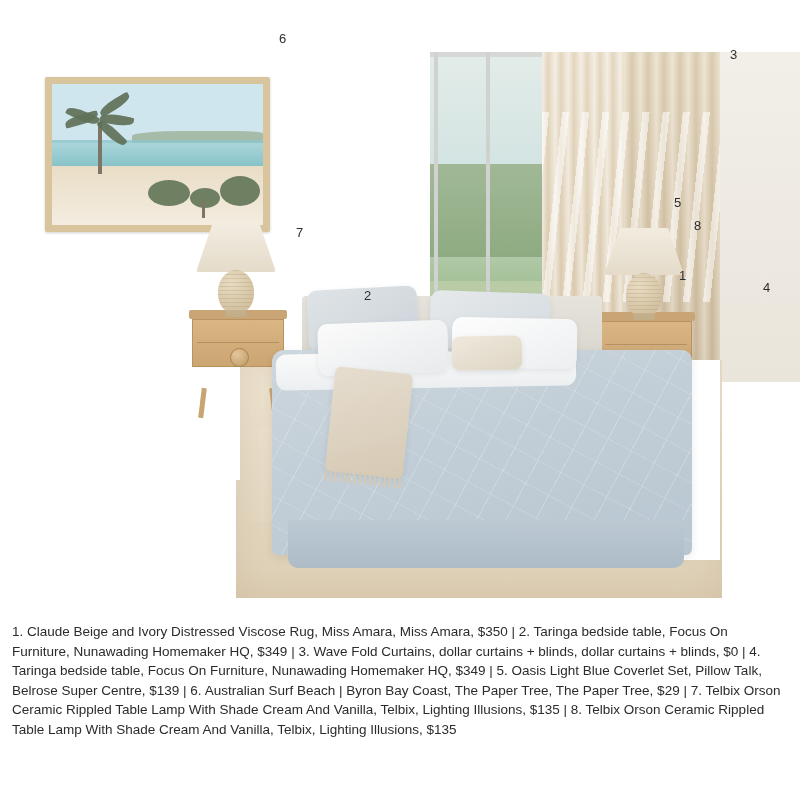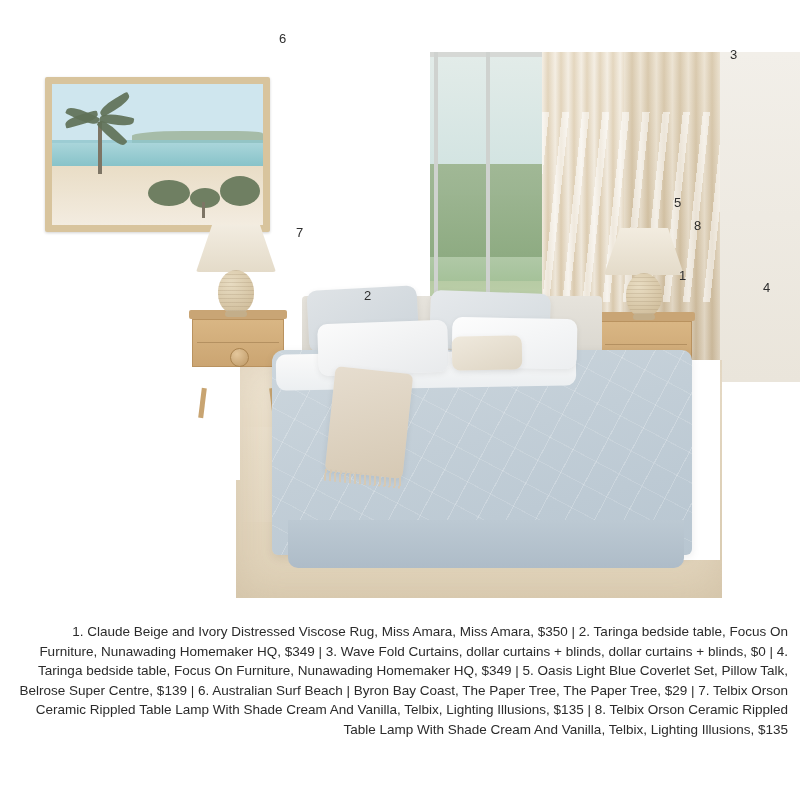--- a/index.html
+++ b/index.html
@@ -421,21 +421,21 @@
 
   
   #caption {
     position: absolute;
     left: 12px;
     top: 622px;
     width: 776px;
     font-size: 13.5px;
     line-height: 19.5px;
     color: #2b2b2b;
-    text-align: right;
+    text-align: left;
     font-family: "Liberation Sans", sans-serif;
   }
 </style>
 </head>
 <body>
 
 <div id="board">
 
   <div class="window-block">
     <div class="win-glass">

